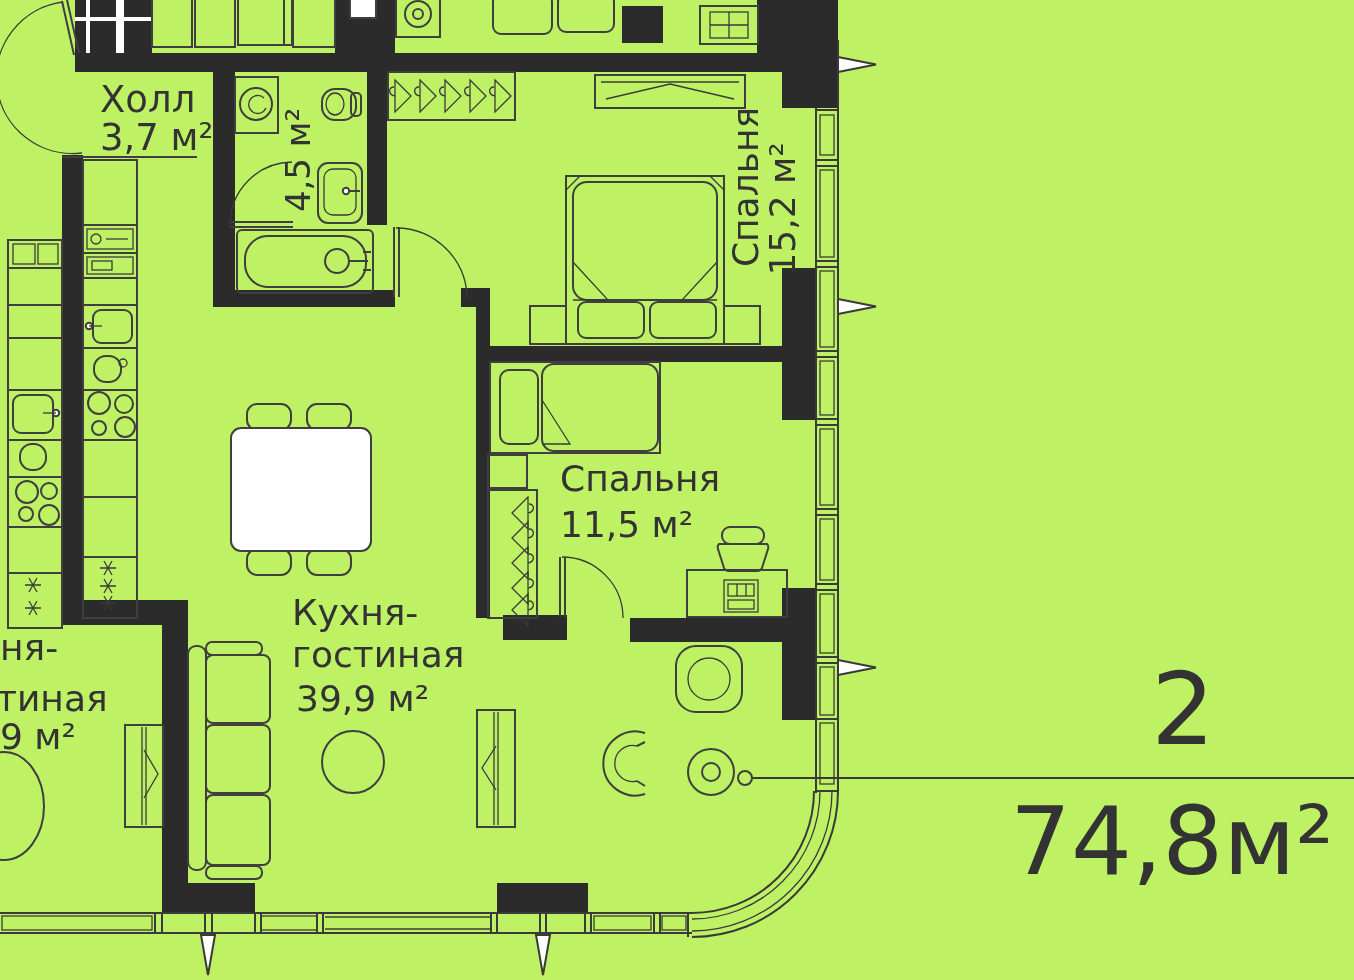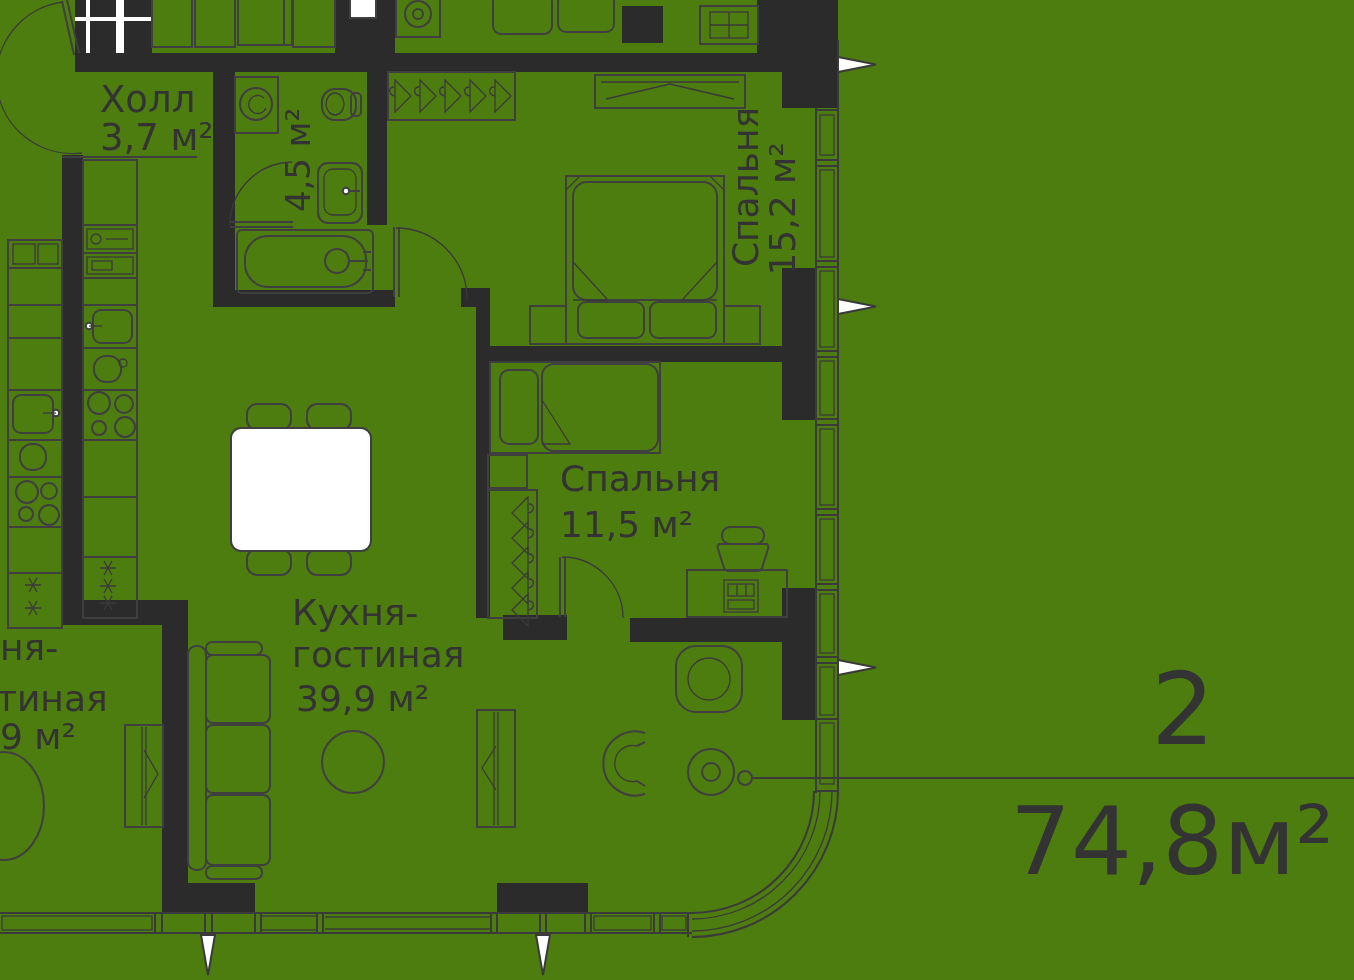--- a/index.html
+++ b/index.html
@@ -1,17 +1,17 @@
 <!DOCTYPE html>
 <html><head>
 <meta charset="utf-8">
 <style>
   html,body{margin:0;padding:0;background:#ffffff;}
   body{font-family:"DejaVu Sans","Liberation Sans",sans-serif;}
-  .plan-wrap{position:relative;width:1354px;height:980px;background:#4d7c0f;overflow:hidden;text-decoration:underline;}
+  .plan-wrap{position:relative;width:1354px;height:980px;background:#bef264;overflow:hidden;text-decoration:underline;}
   svg{display:block;}
   .room-label{fill:#333333;font-weight:500;}
   .walls{fill:#2b2b2b;stroke:none;}
   .thin{stroke:#3a3a3a;stroke-width:2;fill:none;}
   .hair{stroke:#3a3a3a;stroke-width:1.3;fill:none;}
   .furn{stroke:#3f3f3f;stroke-width:2;fill:none;}
   .furnw{stroke:#3f3f3f;stroke-width:2;fill:#ffffff;}
   .arrow{stroke:#3a3a3a;stroke-width:2;fill:#ffffff;}
   .whitefill{fill:#ffffff;stroke:none;}
 </style>

